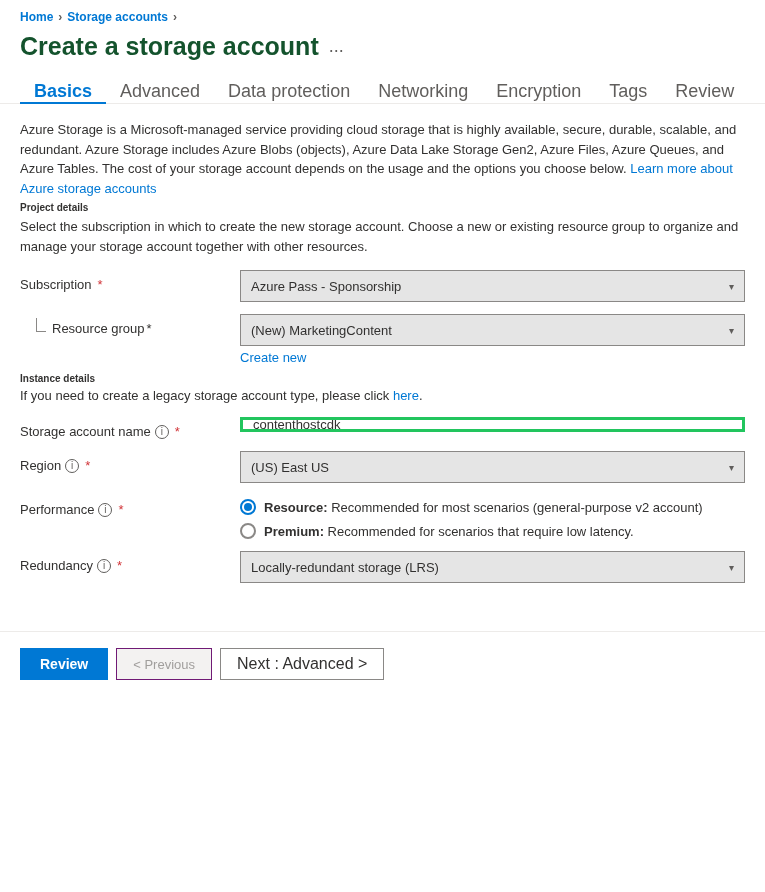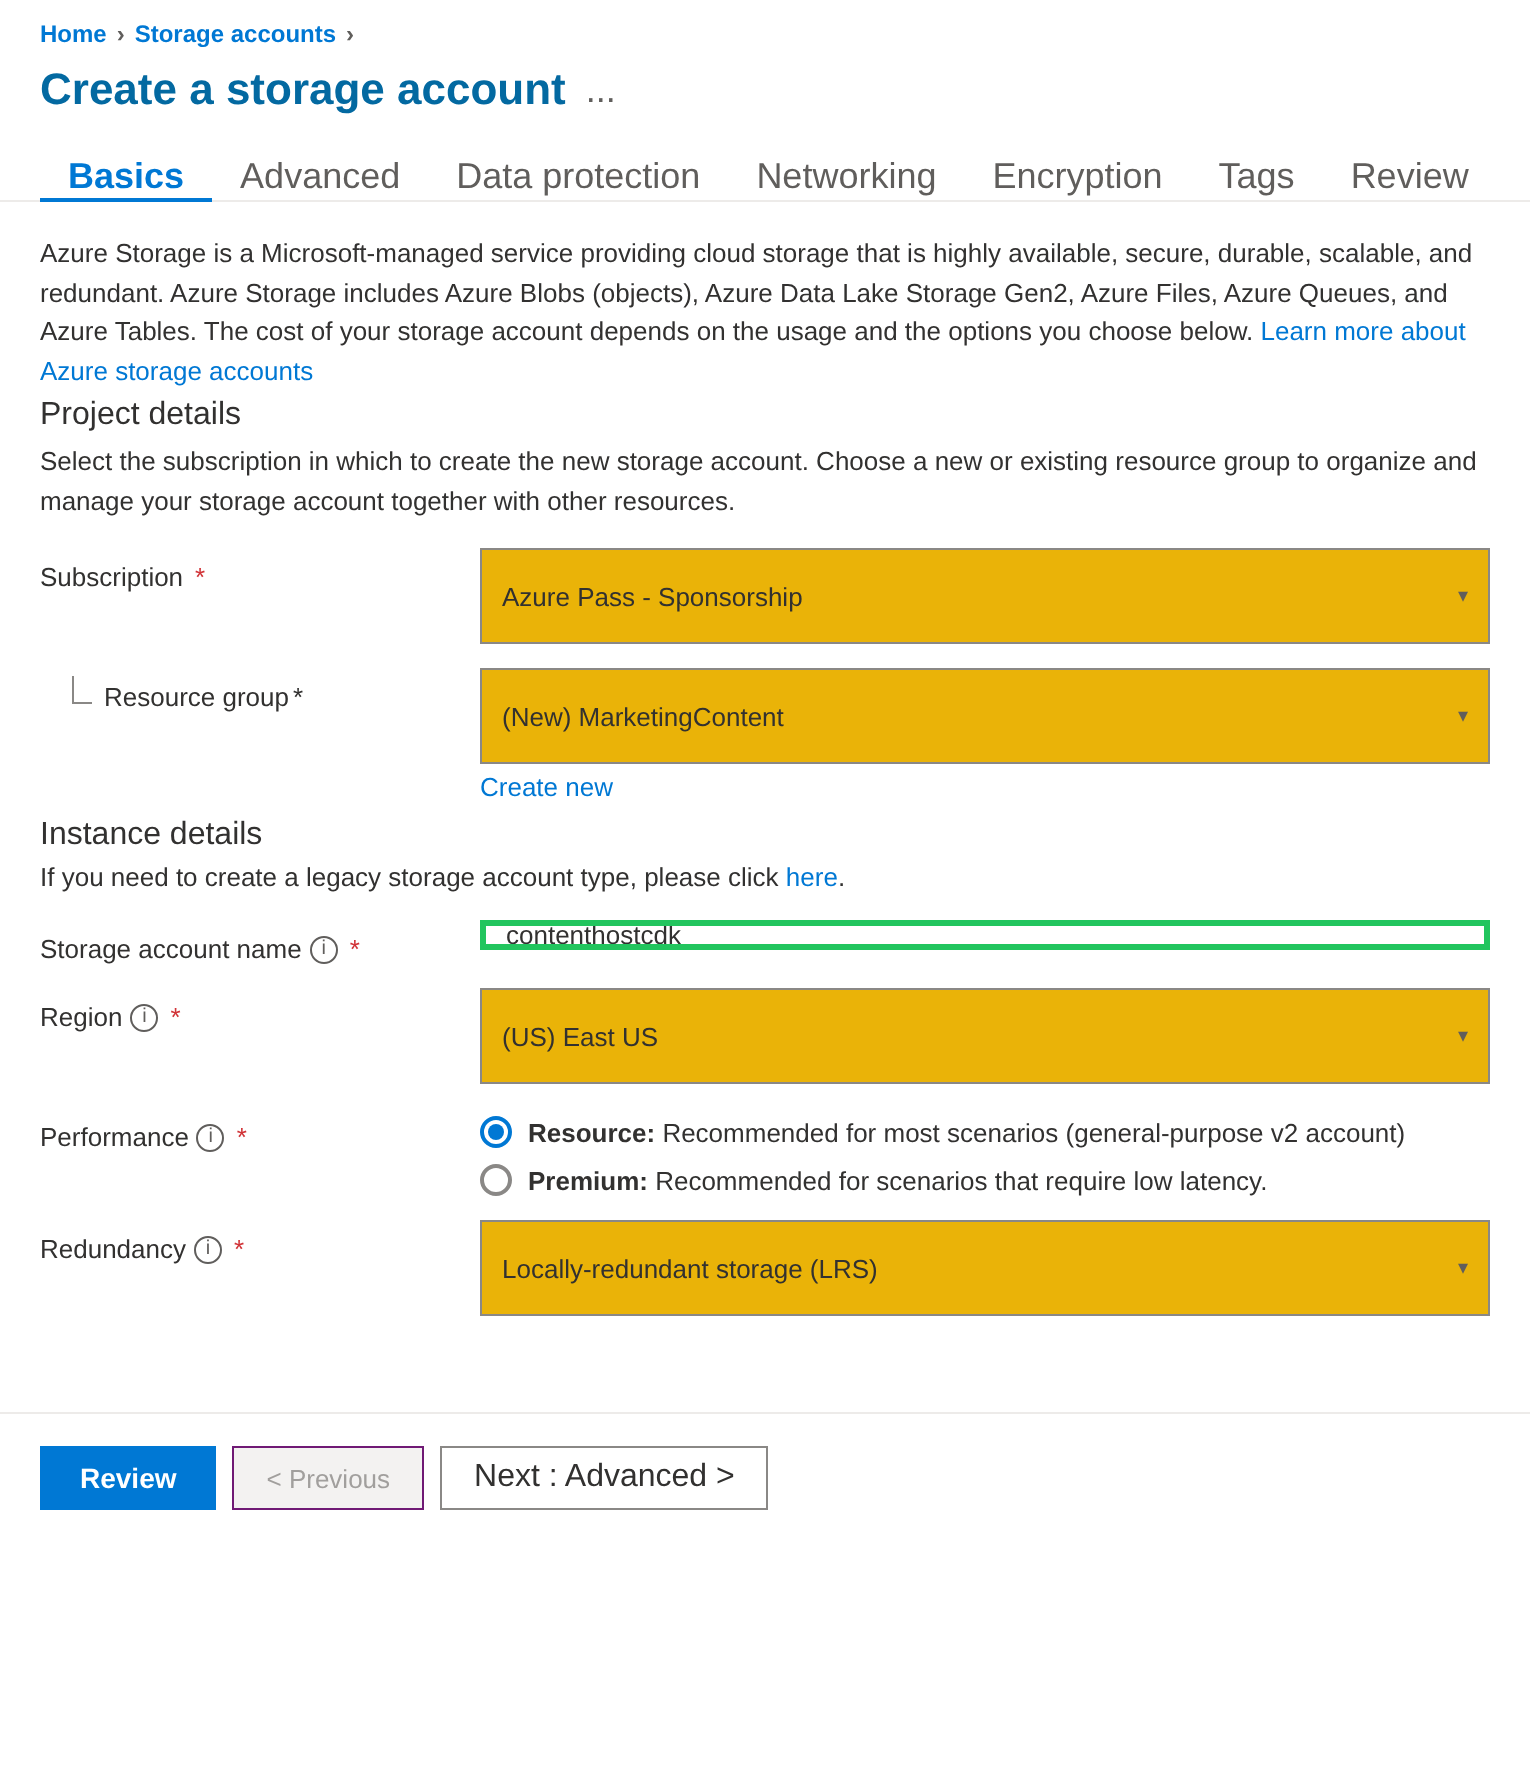--- a/index.html
+++ b/index.html
@@ -26,23 +26,23 @@
     .breadcrumb .sep {
       margin: 0 5px;
       color: #605e5c;
     }
     .page-header {
       display: flex;
       align-items: center;
       padding: 4px 20px 12px 20px;
     }
     .page-title {
-      font-size: 22px;
+      font-size: 25px;
       font-weight: 600;
-      color: #0369a1;
+      color: #14532d;
     }
     .ellipsis-btn {
       margin-left: 10px;
       font-size: 18px;
       cursor: pointer;
       color: #605e5c;
       background: none;
       border: none;
     }
     .tabs {
@@ -71,22 +71,22 @@
       font-size: 13px;
       color: #323130;
       line-height: 1.5;
       margin-bottom: 4px;
     }
     .description a {
       color: #0078d4;
       text-decoration: none;
     }
     .section-title {
-      font-size: 16px;
-      font-weight: 400;
+      font-size: 10px;
+      font-weight: 700;
       color: #323130;
       margin: 3px 0 4px 0;
     }
     .section-desc {
       font-size: 13px;
       color: #323130;
       line-height: 1.5;
       margin-bottom: 14px;
     }
     .form-row {
@@ -119,23 +119,23 @@
       font-size: 10px;
       color: #605e5c;
       cursor: pointer;
       flex-shrink: 0;
     }
     .form-control {
       flex: 1;
     }
     .select-box {
       width: 100%;
-      height: 48px;
+      height: 32px;
       border: 1px solid #8a8886;
-      background: #eab308;
+      background: #e5e5e5;
       padding: 0 10px;
       font-size: 13px;
       color: #323130;
       display: flex;
       align-items: center;
       justify-content: space-between;
       cursor: pointer;
       position: relative;
     }
     .select-box .chevron {

